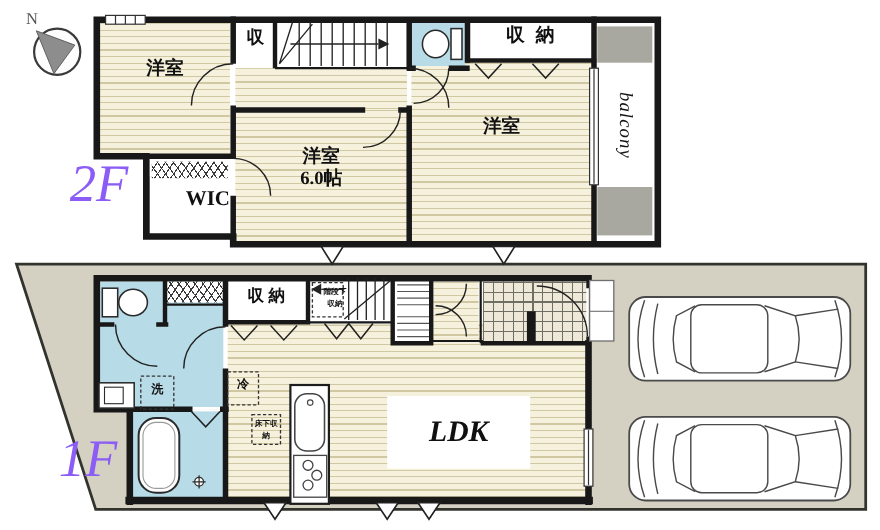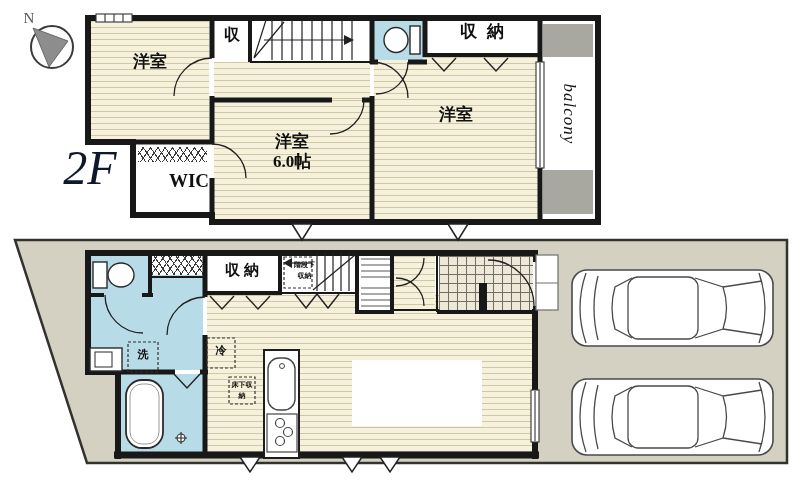--- a/index.html
+++ b/index.html
@@ -6,21 +6,21 @@
   .plan{position:relative;width:800px;height:482px;background:#fff;overflow:hidden;
         font-family:"Liberation Serif","DejaVu Serif",serif;}
   .abs{position:absolute;}
   svg.layer{position:absolute;left:0;top:0;pointer-events:none;}
   .wood{background-color:#f6f1dc;background-image:repeating-linear-gradient(to bottom,#cfc8a3 0 1px,rgba(0,0,0,0) 1px 6px);}
   .blue{background:#b7dbe7;}
   .white{background:#ffffff;}
   .tile{background-color:#eee8d8;background-image:repeating-linear-gradient(to right,#6f6e62 0 1px,rgba(0,0,0,0) 1px 9px),repeating-linear-gradient(to bottom,#6f6e62 0 1px,rgba(0,0,0,0) 1px 9px);}
   .hatch{background-color:#ffffff;background-image:repeating-linear-gradient(55deg,#3a3a3a 0 1px,rgba(0,0,0,0) 1px 6px),repeating-linear-gradient(-55deg,#3a3a3a 0 1px,rgba(0,0,0,0) 1px 6px);}
   .lbl{position:absolute;color:#101010;text-align:center;font-weight:bold;line-height:1.18;}
-  .floor-big{font-size:48px;font-style:italic;font-weight:normal;color:#0f172a;}
+  .floor-big{font-size:48px;font-style:italic;font-weight:normal;color:#8b5cf6;}
   .tiny{font-weight:bold;font-size:7px;line-height:1.5;letter-spacing:0;}
   .ldk-box{background:#fff;display:flex;flex-direction:column;align-items:center;justify-content:center;}
   .ldk-box .l1{font-size:27px;font-style:italic;font-weight:bold;}
   .ldk-box .l2{font-size:22px;font-style:italic;font-weight:bold;}
   .rot90{transform:rotate(90deg);font-style:italic;font-weight:normal;font-size:17px;letter-spacing:1px;color:#161616;}
 </style>
 </head>
 <body>
 
 <div class="plan">
@@ -194,40 +194,42 @@
 
     <g>
       <circle cx="52" cy="47" r="21" fill="#fdfdfd" stroke="#3a3a3a" stroke-width="2"></circle>
       <polygon points="33,28 68,41 49,67" fill="#8d8d8d" stroke="#555" stroke-width="0.8"></polygon>
     </g>
   </svg>
 
   <div class="lbl" style="left:18px;top:10px;width:22px;font-size:15px;font-weight:normal;color:#555;">N</div>
 
   <div class="lbl floor-big" style="left:44px;top:140px;width:92px;">2F</div>
+  <div class="lbl floor-big" style="left:34px;top:390px;width:92px;">1F</div>
 
   <div class="lbl" style="left:94px;top:52px;width:112px;font-size:17px;">
     <div>洋室</div>
   </div>
   <div class="lbl" style="left:236px;top:132px;width:112px;font-size:17px;">
     <div>洋室</div>
     <div>6.0帖</div>
   </div>
   <div class="lbl" style="left:400px;top:105px;width:112px;font-size:17px;">
     <div>洋室</div>
   </div>
 
   <div class="lbl" style="left:215px;top:26px;width:34px;font-size:16px;">収</div>
   <div class="lbl" style="left:428px;top:22px;width:108px;font-size:17px;letter-spacing:10px;text-indent:10px;">収納</div>
   <div class="lbl" style="left:158px;top:170px;width:62px;font-size:19px;">WIC</div>
   <div class="lbl rot90" style="left:521px;top:104px;width:95px;height:20px;">balcony</div>
 
   <div class="lbl" style="left:206px;top:262px;width:72px;font-size:15px;letter-spacing:4px;text-indent:4px;">収納</div>
 
   <div class="lbl ldk-box abs" style="left:352px;top:360px;width:130px;height:66px;">
+    <div class="l1">LDK</div>
   </div>
 
   <div class="lbl" style="left:207px;top:344px;width:28px;font-size:11px;">冷</div>
   <div class="lbl" style="left:128px;top:348px;width:30px;font-size:11px;">洗</div>
   <div class="lbl tiny" style="left:230px;top:380px;width:24px;">床下収納</div>
   <div class="lbl tiny" style="left:292px;top:260px;width:25px;">階段下収納</div>
 
 </div>
 
 </body></html>

